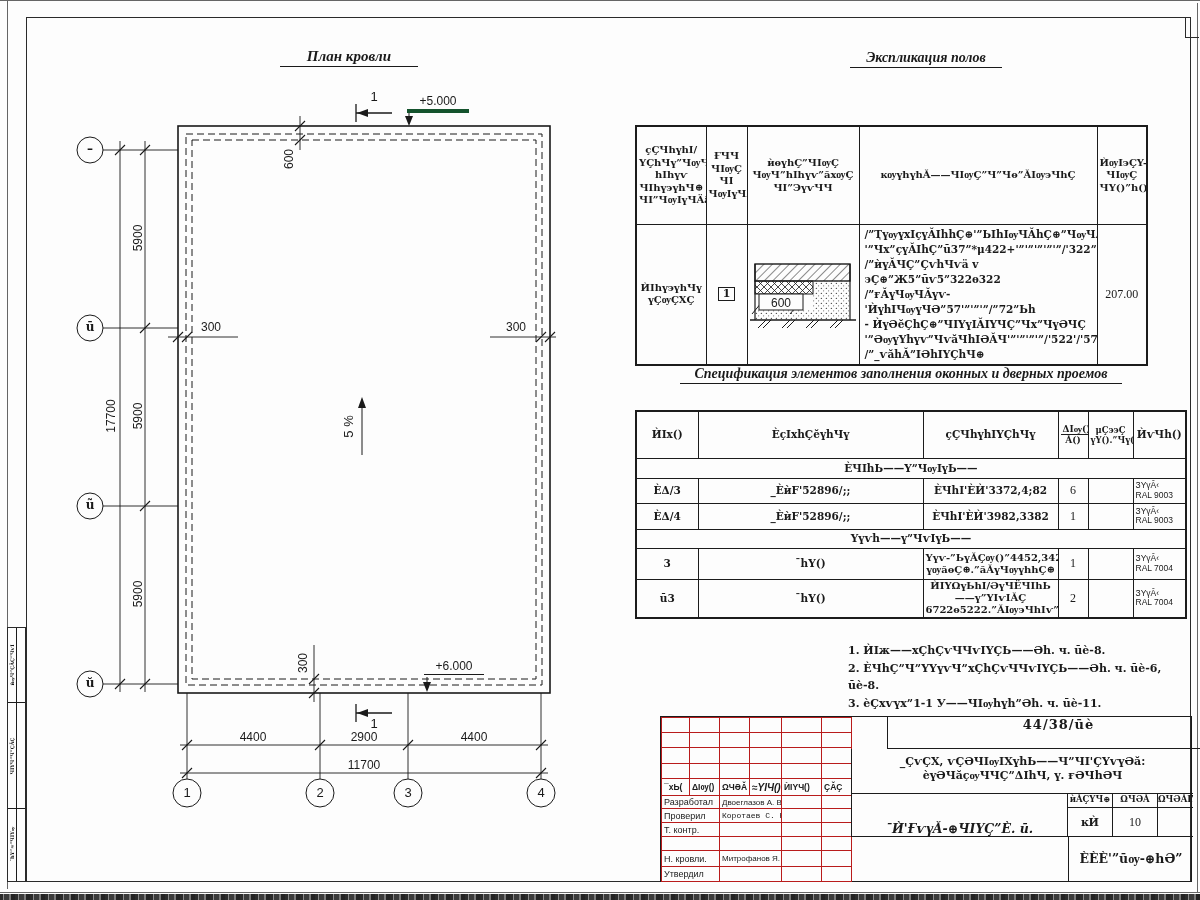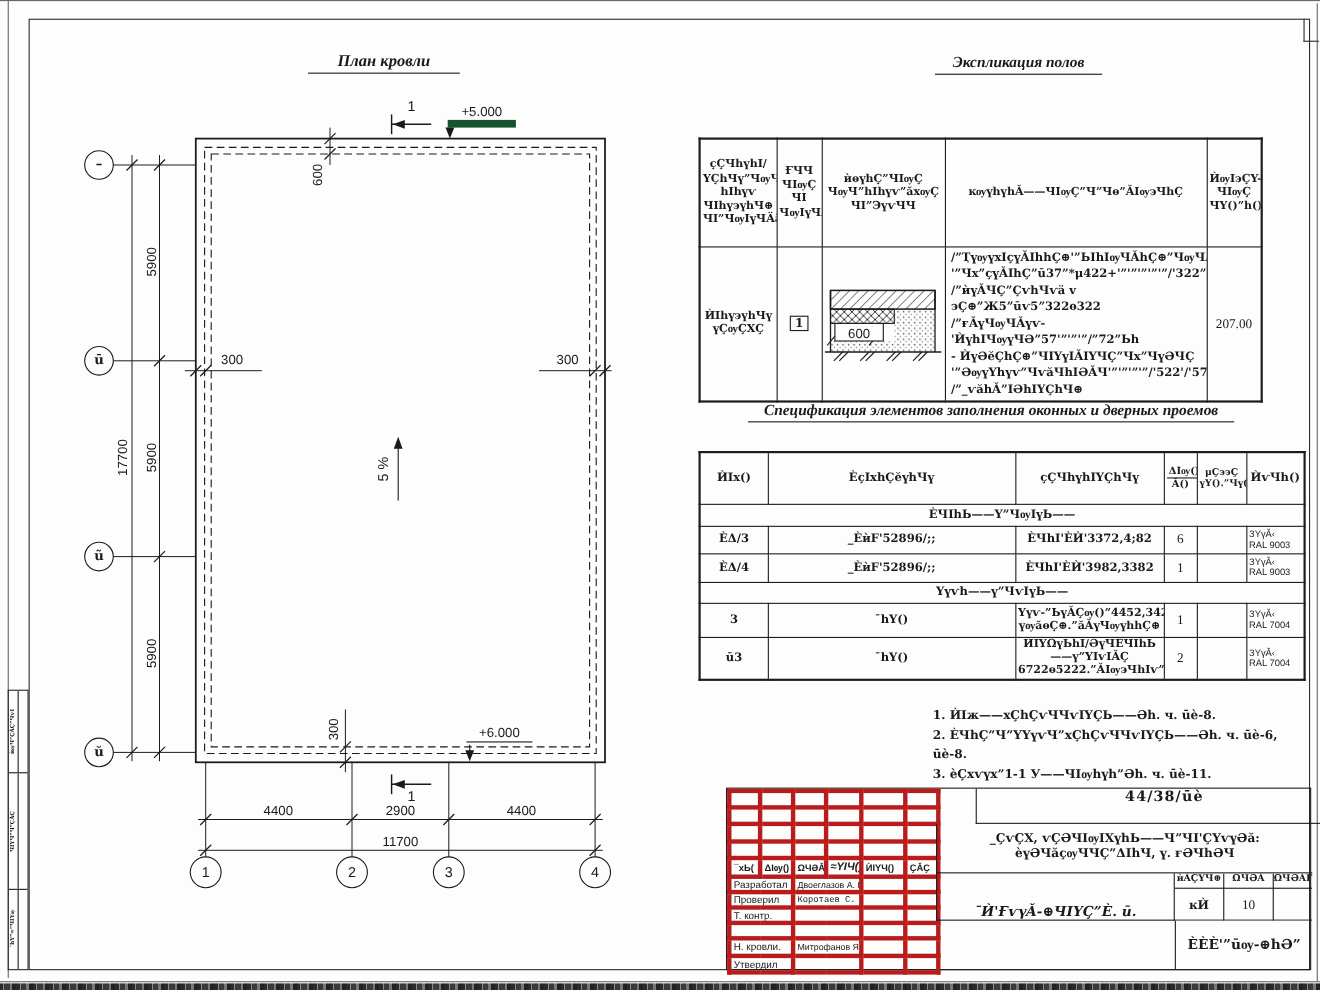--- a/index.html
+++ b/index.html
@@ -17,21 +17,21 @@
   .g{font-family:"DejaVu Serif",serif;font-weight:bold;}
   table{border-collapse:collapse;table-layout:fixed;position:absolute;background:transparent;}
   .dtab{border:2px solid #1c1c1c;}
   .dtab td{border:1.2px solid #1c1c1c;vertical-align:middle;text-align:center;overflow:hidden;
            padding:0 2px;}
   .expl td{font-size:10px;line-height:12.5px;}
   .spec td{font-size:10.5px;line-height:13px;}
   .cell{position:absolute;box-sizing:border-box;overflow:hidden;}
   .bl{border-left:1.2px solid #1c1c1c;} .bb{border-bottom:1.2px solid #1c1c1c;}
   .br{border-right:1.2px solid #1c1c1c;}
-  .tb-left td{border:4px solid #b91c1c;font-family:"Liberation Sans",sans-serif;font-size:9px;
+  .tb-left td{border:1px solid #b91c1c;font-family:"Liberation Sans",sans-serif;font-size:9px;
               padding:0 2px;overflow:hidden;white-space:nowrap;text-align:left;vertical-align:middle;}
   .ctr{text-align:center;}
   svg{position:absolute;left:0;top:0;}
   .frac-top{display:inline-block;border-bottom:1px solid #1c1c1c;padding:0 2px;}
 </style>
 </head>
 <body>
 
 <div class="line" style="left:0;top:3;width:1200px;height:1px;"></div>
 <div class="line" style="left:7;top:3;width:1px;height:889px;left:7px;"></div>
@@ -153,21 +153,21 @@
 <span class="t rt" style="left:120px;top:409px;width:36px;">5900</span>
 <span class="t rt" style="left:120px;top:587px;width:36px;">5900</span>
 <span class="t" style="left:223px;top:730px;width:60px;">4400</span>
 <span class="t" style="left:334px;top:730px;width:60px;">2900</span>
 <span class="t" style="left:444px;top:730px;width:60px;">4400</span>
 <span class="t" style="left:334px;top:758px;width:60px;">11700</span>
 <span class="t rt" style="left:271px;top:152px;width:36px;">600</span>
 <span class="t" style="left:191px;top:320px;width:40px;">300</span>
 <span class="t" style="left:496px;top:320px;width:40px;">300</span>
 <span class="t rt" style="left:285px;top:656px;width:36px;">300</span>
-<span class="t" style="left:407px;top:94px;width:62px;border-bottom:7px solid #14532d;padding-bottom:1px;">+5.000</span>
+<span class="t" style="left:407px;top:94px;width:62px;border-bottom:4px solid #14532d;padding-bottom:1px;">+5.000</span>
 <span class="t" style="left:424px;top:659px;width:60px;border-bottom:1px solid #1a1a1a;padding-bottom:1px;">+6.000</span>
 <span class="t rt" style="left:330px;top:419px;width:36px;font-size:13px;">5 %</span>
 <span class="t" style="left:362px;top:89px;width:24px;font-size:13px;">1</span>
 <span class="t" style="left:362px;top:716px;width:24px;font-size:13px;">1</span>
 
 <span class="t g" style="left:76px;top:142px;width:28px;font-family:'DejaVu Serif',serif;">–</span>
 <span class="t g" style="left:76px;top:320px;width:28px;font-family:'DejaVu Serif',serif;">ū</span>
 <span class="t g" style="left:76px;top:498px;width:28px;font-family:'DejaVu Serif',serif;">ũ</span>
 <span class="t g" style="left:76px;top:676px;width:28px;font-family:'DejaVu Serif',serif;">ŭ</span>
 <span class="t" style="left:173px;top:785px;width:28px;font-size:13px;">1</span>

